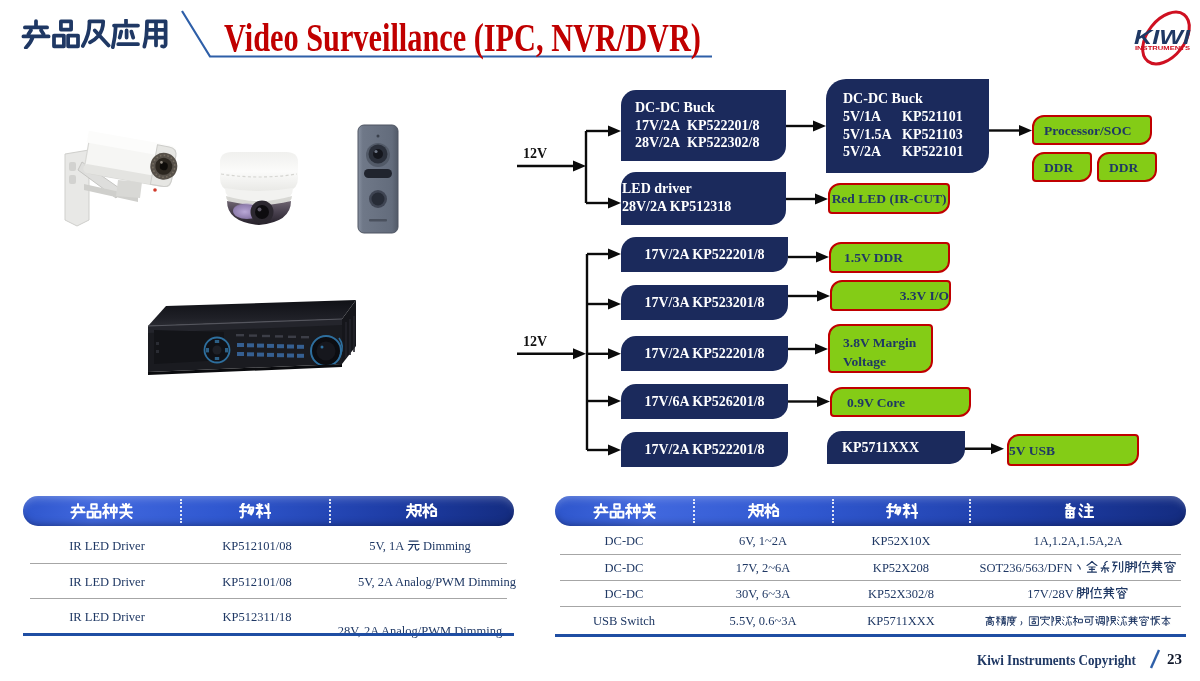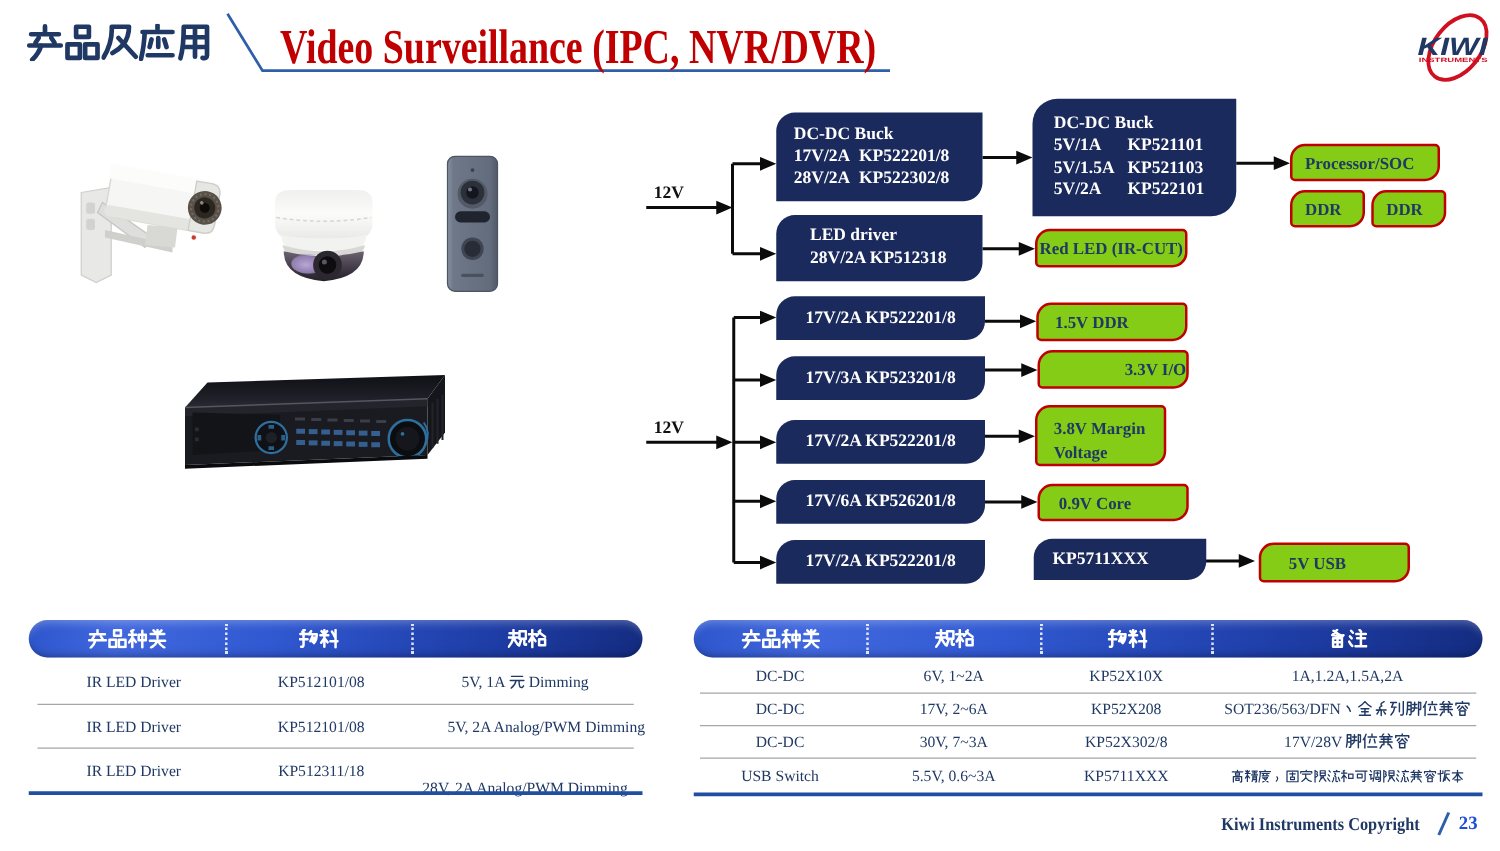--- a/index.html
+++ b/index.html
@@ -362,42 +362,42 @@
       <polygon points="1004,448.7 991,443.2 991,454.2" stroke="none"></polygon>
   </g>
   <text x="523" y="158" font-family="Liberation Serif, serif" font-weight="bold" font-size="14" fill="#111">12V</text>
   <text x="523" y="346" font-family="Liberation Serif, serif" font-weight="bold" font-size="14" fill="#111">12V</text>
 </svg>
 
 <div class="navybox" style="left:621px;top:90px;width:165px;height:71px;">
   <div style="padding:9px 0 0 14px;line-height:17.5px;">DC-DC Buck<br>17V/2A&nbsp; KP522201/8<br>28V/2A&nbsp; KP522302/8</div>
 </div>
 <div class="navybox" style="left:621px;top:172px;width:165px;height:53px;">
-  <div style="padding:8px 0 0 27px;line-height:18px;">LED driver<br>28V/2A KP512318</div>
+  <div style="padding:8px 0 0 1px;line-height:18px;">LED driver<br>28V/2A KP512318</div>
 </div>
 <div class="navybox" style="left:826px;top:79px;width:163px;height:94px;border-radius:20px 0 20px 0;">
   <div style="padding:11px 0 0 17px;line-height:17.8px;">DC-DC Buck<br><span style="display:inline-block;width:59px;">5V/1A</span>KP521101<br><span style="display:inline-block;width:59px;">5V/1.5A</span>KP521103<br><span style="display:inline-block;width:59px;">5V/2A</span>KP522101</div>
 </div>
 <div class="redbox" style="left:1032px;top:115px;width:120px;height:30px;line-height:27px;padding-left:10px;box-sizing:border-box;">Processor/SOC</div>
 <div class="redbox" style="left:1032px;top:152px;width:60px;height:30px;line-height:27px;padding-left:10px;box-sizing:border-box;">DDR</div>
 <div class="redbox" style="left:1097px;top:152px;width:60px;height:30px;line-height:27px;padding-left:10px;box-sizing:border-box;">DDR</div>
 <div class="redbox" style="left:828px;top:183px;width:122px;height:31px;line-height:28px;text-align:center;box-sizing:border-box;">Red LED (IR-CUT)</div>
 
 <div class="navybox" style="left:621px;top:237px;width:167px;height:35px;line-height:35px;text-align:center;">17V/2A KP522201/8</div>
 <div class="navybox" style="left:621px;top:285px;width:167px;height:35px;line-height:35px;text-align:center;">17V/3A KP523201/8</div>
 <div class="navybox" style="left:621px;top:336px;width:167px;height:35px;line-height:35px;text-align:center;">17V/2A KP522201/8</div>
 <div class="navybox" style="left:621px;top:384px;width:167px;height:35px;line-height:35px;text-align:center;">17V/6A KP526201/8</div>
 <div class="navybox" style="left:621px;top:432px;width:167px;height:35px;line-height:35px;text-align:center;">17V/2A KP522201/8</div>
 
 <div class="redbox" style="left:829px;top:242px;width:121px;height:31px;line-height:28px;padding-left:13px;box-sizing:border-box;">1.5V DDR</div>
 <div class="redbox" style="left:830px;top:280px;width:121px;height:31px;line-height:28px;padding-left:13px;box-sizing:border-box;text-align:right;">3.3V I/O</div>
 <div class="redbox" style="left:828px;top:324px;width:105px;height:49px;padding:7px 0 0 13px;line-height:19px;box-sizing:border-box;">3.8V Margin<br>Voltage</div>
-<div class="redbox" style="left:830px;top:387px;width:121px;height:30px;line-height:27px;padding-left:15px;box-sizing:border-box;">0.9V Core</div>
+<div class="redbox" style="left:830px;top:387px;width:141px;height:30px;line-height:27px;padding-left:15px;box-sizing:border-box;">0.9V Core</div>
 <div class="navybox" style="left:827px;top:431px;width:123px;height:33px;line-height:33px;padding-left:15px;font-size:14px;">KP5711XXX</div>
-<div class="redbox" style="left:1007px;top:434px;width:121px;height:32px;line-height:29px;padding-left:22px;box-sizing:border-box;">5V USB</div>
+<div class="redbox" style="left:1007px;top:434px;width:132px;height:32px;line-height:29px;box-sizing:border-box;">5V USB</div>
 
 <style>
   .thead{position:absolute;height:30px;border-radius:16px;
      background:linear-gradient(100deg,#2e56cc 0%,#4168de 15%,#3058d0 40%,#1e3da6 75%,#142c80 100%);
      box-shadow:inset 0 8px 8px -6px rgba(255,255,255,.3), inset 0 -6px 8px -6px rgba(0,0,20,.5);}
   .thcell{position:absolute;top:0;height:30px;display:flex;align-items:center;justify-content:center;color:#fff;font-size:0;}
   .dotsep{position:absolute;top:3px;height:24px;width:0;border-left:2px dotted rgba(255,255,255,.85);}
   .trow{position:absolute;color:#1f3864;font-family:"Liberation Serif",serif;font-size:12.5px;white-space:nowrap;transform:translate(-50%,-50%);}
   .tsep{position:absolute;height:1px;background:#a6a6a6;}
   .tbot{position:absolute;height:3px;background:#1f4ea3;}
@@ -518,21 +518,21 @@
       <use href="#h_jiao"></use>
     </svg><svg class="hz hzr" width="13" height="13">
       <use href="#h_wei"></use>
     </svg><svg class="hz hzr" width="13" height="13">
       <use href="#h_jian"></use>
     </svg><svg class="hz hzr" width="13" height="13">
       <use href="#h_rong"></use>
     </svg></div>
 <div class="tsep" style="left:560px;top:580px;width:621px;"></div>
 <div class="trow" style="left:624px;top:594px;">DC-DC</div>
-<div class="trow" style="left:763px;top:594px;">30V, 7~3A</div>
+<div class="trow" style="left:763px;top:594px;">30V, 6~3A</div>
 <div class="trow" style="left:901px;top:594px;">KP52X302/8</div>
 <div class="trow" style="left:1078px;top:594px;">17V/28V <svg class="hz hzr" width="13" height="13">
       <use href="#h_jiao"></use>
     </svg><svg class="hz hzr" width="13" height="13">
       <use href="#h_wei"></use>
     </svg><svg class="hz hzr" width="13" height="13">
       <use href="#h_jian"></use>
     </svg><svg class="hz hzr" width="13" height="13">
       <use href="#h_rong"></use>
     </svg></div>
@@ -574,13 +574,13 @@
       <use href="#h_ban"></use>
     </svg><svg class="hz hzr" width="11" height="11">
       <use href="#h_ben"></use>
     </svg></div>
 <div class="tbot" style="left:555px;top:634px;width:631px;"></div>
 
 <div class="abs serif" style="left:977px;top:652px;font-size:14.5px;font-weight:bold;color:#1f3864;transform:scaleX(.9);transform-origin:0 0;">Kiwi Instruments Copyright</div>
 <svg class="abs" width="30" height="30" style="left:1140px;top:646px;">
     <line x1="19" y1="4" x2="11" y2="22" stroke="#2e5fa8" stroke-width="2.4"></line>
   </svg>
-<div class="abs serif" style="left:1167px;top:651px;font-size:15px;font-weight:bold;color:#1d4ed8;">23</div>
+<div class="abs serif" style="left:1167px;top:651px;font-size:15px;font-weight:bold;color:#0f172a;">23</div>
 
 </body></html>

